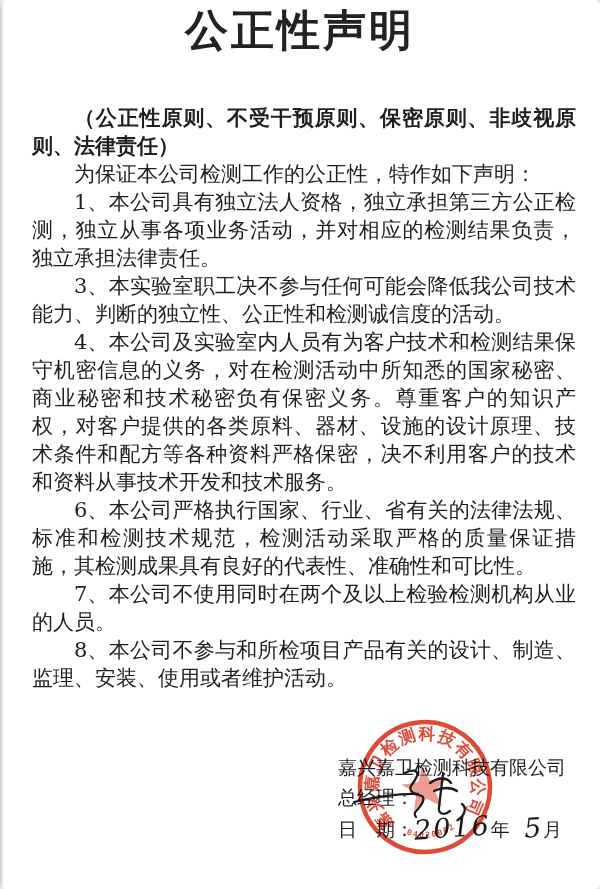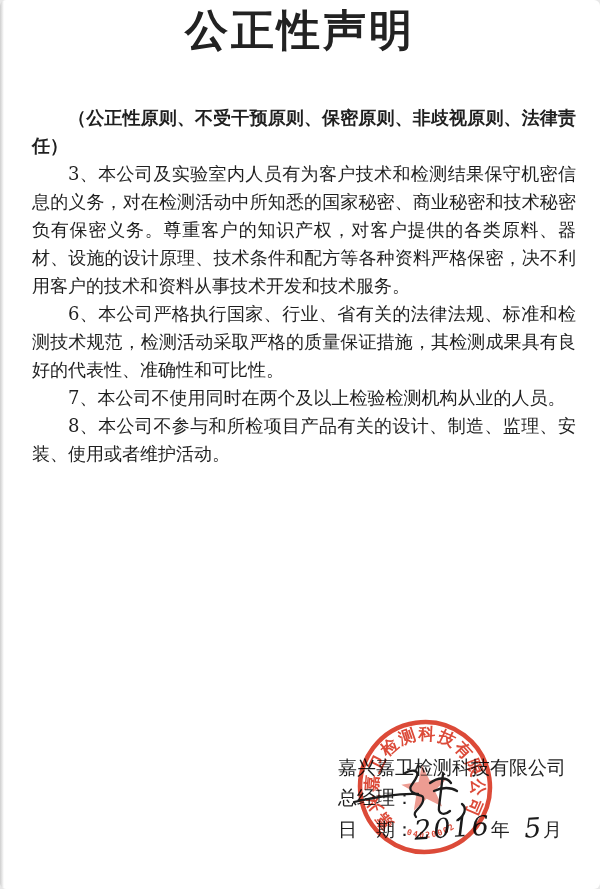--- a/index.html
+++ b/index.html
@@ -18,21 +18,21 @@
     z-index:5;pointer-events:none;
   }
   .doc-title{
     position:absolute;top:2px;left:0;width:100%;
     margin:0;text-align:center;
     font-size:43px;font-weight:bold;letter-spacing:3px;
     color:#222;
   }
   .body-text{
     position:absolute;left:32px;right:24px;top:104px;
-    font-size:18px;line-height:28px;
+    font-size:21px;line-height:28px;
     text-align:justify;text-justify:inter-ideograph;
   }
   .body-text p{margin:0;text-indent:2em;}
   .principles{font-weight:bold;}
   .sig-block{
     position:absolute;left:338px;top:752px;width:252px;
     font-size:19px;line-height:30px;z-index:2;
   }
   .sig-row{white-space:nowrap;}
   .hw{ 
@@ -57,21 +57,24 @@
 </style>
 </head>
 <body>
 
 <div class="page">
 
   <h1 class="doc-title">公正性声明</h1>
 
   <div class="body-text">
     <p class="principles">（公正性原则、不受干预原则、保密原则、非歧视原则、法律责任）</p>
-    <p>3、本公司及实验室内人员有为客户技术和检测结果保守机密信息的义务，对在检测活动中所知悉的国家秘密、商业秘密和技术秘密负有保密义务。尊重客户的知识产权，对客户提供的各类原料、器材、设施的设计原理、技术条件和配方等各种资料严格保密，决不利用客户的技术和资料从事技术开发和技术服务。</p>
+    <p>为保证本公司检测工作的公正性，特作如下声明：</p>
+    <p>1、本公司具有独立法人资格，独立承担第三方公正检测，独立从事各项业务活动，并对相应的检测结果负责，独立承担法律责任。</p>
+    <p>3、本实验室职工决不参与任何可能会降低我公司技术能力、判断的独立性、公正性和检测诚信度的活动。</p>
+    <p>4、本公司及实验室内人员有为客户技术和检测结果保守机密信息的义务，对在检测活动中所知悉的国家秘密、商业秘密和技术秘密负有保密义务。尊重客户的知识产权，对客户提供的各类原料、器材、设施的设计原理、技术条件和配方等各种资料严格保密，决不利用客户的技术和资料从事技术开发和技术服务。</p>
     <p>6、本公司严格执行国家、行业、省有关的法律法规、标准和检测技术规范，检测活动采取严格的质量保证措施，其检测成果具有良好的代表性、准确性和可比性。</p>
     <p>7、本公司不使用同时在两个及以上检验检测机构从业的人员。</p>
     <p>8、本公司不参与和所检项目产品有关的设计、制造、监理、安装、使用或者维护活动。</p>
   </div>
 
   <div class="sig-block">
     <div class="sig-row">嘉兴嘉卫检测科技有限公司</div>
     <div class="sig-row">
       <span>总经理：</span>
     </div>

